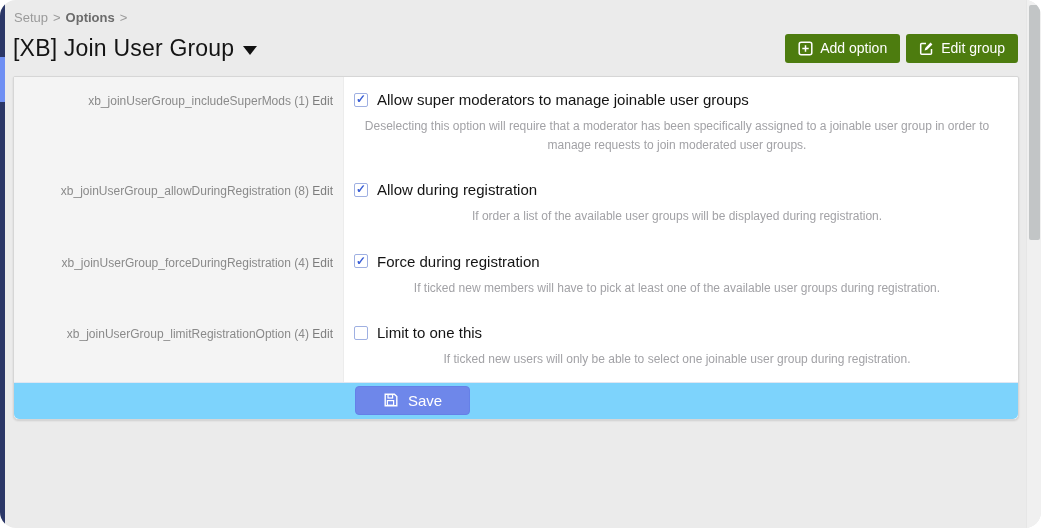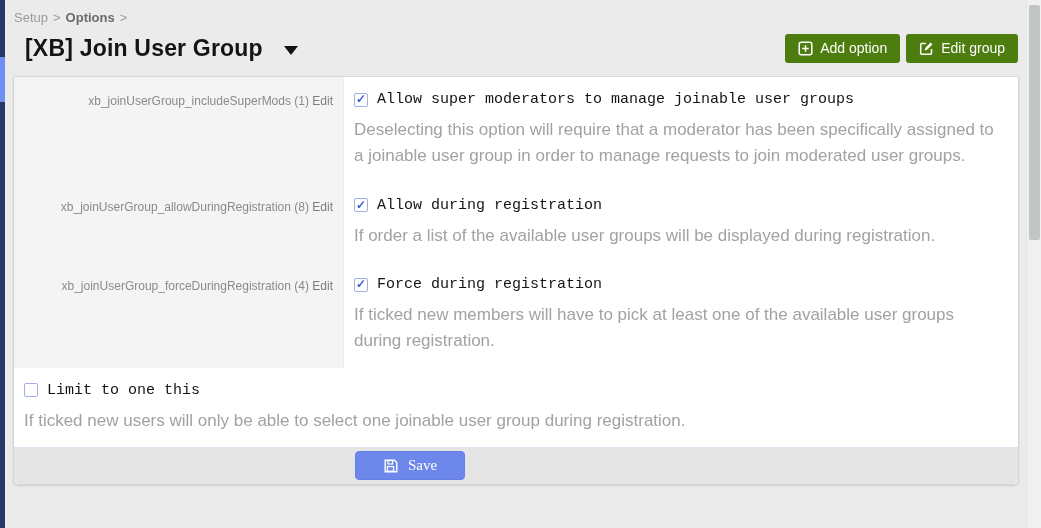--- a/index.html
+++ b/index.html
@@ -1,61 +1,61 @@
 <!DOCTYPE html>
 <html><head>
 <meta charset="utf-8">
 <style>
   * { box-sizing: border-box; }
   html,body { margin:0; padding:0; }
   body { font-family:"Liberation Sans", sans-serif; }
 
-  .viewport { position:relative; width:1041px; height:528px; background:#ebebeb; overflow:hidden; }
+  .viewport { position:relative; width:1041px; height:528px; background:#ebebeb; overflow:hidden;border-radius:16px; }
 
   
   .left-strip { position:absolute; left:0; top:0; width:5px; height:528px; background:#2b3767; }
   .strip-indicator { position:absolute; left:0; top:57px; width:5px; height:45px; background:#6f8ff3; }
 
   .content { position:absolute; left:5px; top:0; width:1022px; }
 
   
   .breadcrumb { padding:10px 0 0 9px; font-size:13px; color:#9a9a9a; }
   .breadcrumb a { color:#9a9a9a; text-decoration:none; cursor:pointer; }
   .breadcrumb a.current { color:#6b6b6b; font-weight:bold; }
   .breadcrumb .sep { margin:0 5px; color:#9a9a9a; }
 
   
   .title-row { display:flex; align-items:center; margin:7px 9px 0 8px; height:32px; }
-  .page-title { font-size:23px; font-weight:700; color:#141414; margin:12px; letter-spacing:.2px;text-align:center; }
+  .page-title { font-size:23px; font-weight:400; color:#141414; margin:0; letter-spacing:.2px;text-align:center; }
   .caret { width:0; height:0; border-left:7px solid transparent; border-right:7px solid transparent;
            border-top:9px solid #111; margin-left:9px; margin-top:5px; cursor:pointer; }
   .actions { margin-left:auto; display:flex; gap:6px; }
   .btn { display:flex; align-items:center; gap:7px; background:#4d7c0f; color:#fff; border:none;
          border-radius:3px; height:29px; padding:0 13px; font-size:14px; font-family:inherit; cursor:pointer; }
   .btn svg { display:block; }
 
   
   .form { margin:12px 8px 0 8px; background:#fff; border:1px solid #d6d6d6;
           border-radius:2px 2px 5px 5px; box-shadow:0 1px 2px rgba(0,0,0,.12); }
   .option-row { display:flex; }
   .cell-left { flex:0 0 330px; width:330px; background:#f4f4f4; text-align:right;
                padding:17px 10px 0 10px; font-size:12px; color:#8a8a8a; border-right:1px solid #ececec; }
   .edit-link { color:#7d7d7d; cursor:pointer; }
   .cell-right { flex:1; padding:14px 18px 13px 10px; }
   .check-row { display:flex; align-items:center; gap:9px; cursor:pointer; }
   .checkbox { flex:0 0 14px; width:14px; height:14px; border:1px solid #9fb0e2; border-radius:2px;
               background:#fff; display:flex; align-items:center; justify-content:center;
               font-size:12px; color:#3b5fd6; line-height:1; }
   .checkbox.on::after { content:"✓"; font-weight:bold; margin-top:-1px; }
-  .opt-label { font-size:15px; color:#141414;font-family:Liberation Mono, monospace; }
-  .opt-desc { margin-top:9px; font-size:17px; color:#a2a2a6; line-height:1.55; max-width:662px; }
+  .opt-label { font-size:15px; color:#141414; }
+  .opt-desc { margin-top:9px; font-size:12px; color:#a2a2a6; line-height:1.55; max-width:662px;text-align:center; }
 
   
-  .form-footer { background:#e5e5e5; border-top:1px solid #dfe6f2; padding:3px 0 4px 341px;
-                 border-radius:0 0 5px 5px;font-family:Liberation Serif, serif; }
+  .form-footer { background:#7dd3fc; border-top:1px solid #dfe6f2; padding:3px 0 4px 341px;
+                 border-radius:0 0 5px 5px; }
   .save-btn { display:flex; align-items:center; gap:9px; background:#6e87ea; border:1px solid #6580e8;
               color:#fff; font-size:15px; font-family:inherit; height:29px; padding:0 27px;
               border-radius:4px; cursor:pointer; }
   .save-btn svg { display:block; }
 
   
   .scrollbar { position:absolute; right:0; top:0; width:15px; height:528px; background:#f0f0f0;
                border-left:1px solid #e6e6e6; }
   .scroll-thumb { position:absolute; left:2px; top:5px; width:11px; height:235px;
                   background:#c2c5c6; border-radius:2px; cursor:pointer; }
@@ -138,20 +138,24 @@
         <div class="cell-right">
           <label class="check-row">
             <span class="checkbox on"></span>
             <span class="opt-label">Force during registration</span>
           </label>
           <div class="opt-desc">If ticked new members will have to pick at least one of the available user groups during registration.</div>
         </div>
       </div>
 
       <div class="option-row">
+        <div class="cell-left">
+          <span>xb_joinUserGroup_limitRegistrationOption (4)</span>
+          <a class="edit-link">Edit</a>
+        </div>
         <div class="cell-right">
           <label class="check-row">
             <span class="checkbox"></span>
             <span class="opt-label">Limit to one this</span>
           </label>
           <div class="opt-desc">If ticked new users will only be able to select one joinable user group during registration.</div>
         </div>
       </div>
 
       <div class="form-footer">

